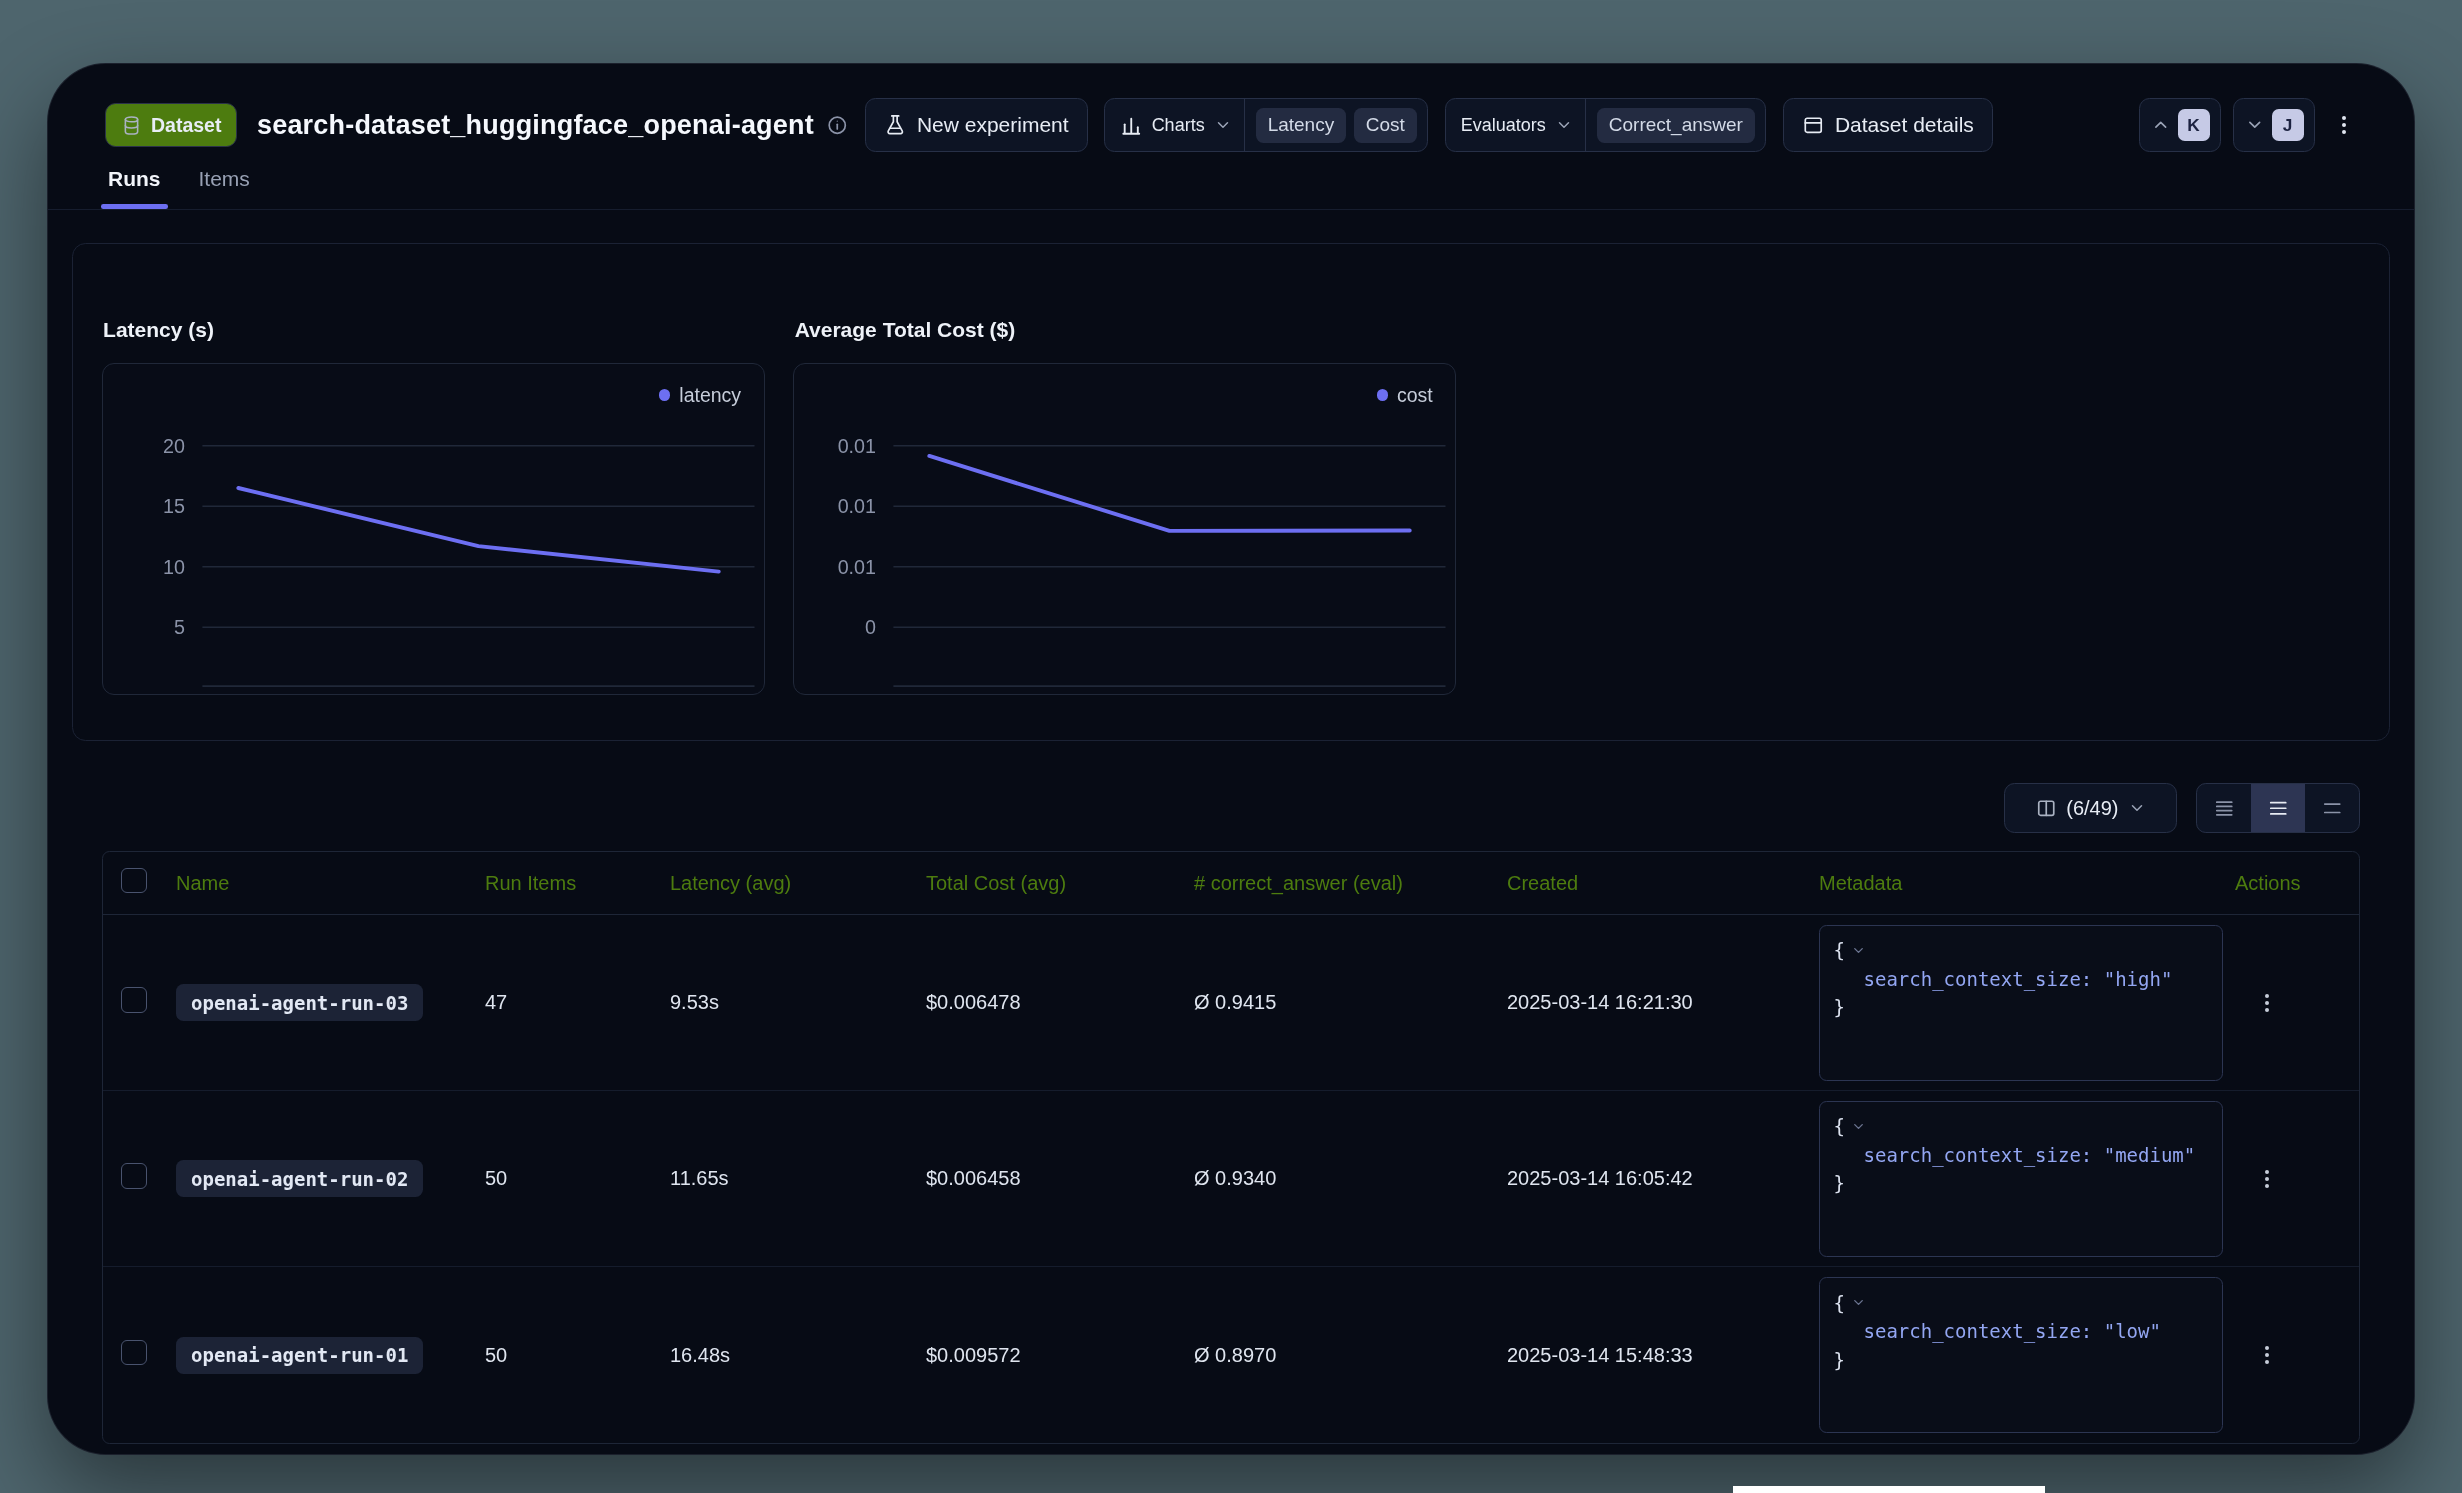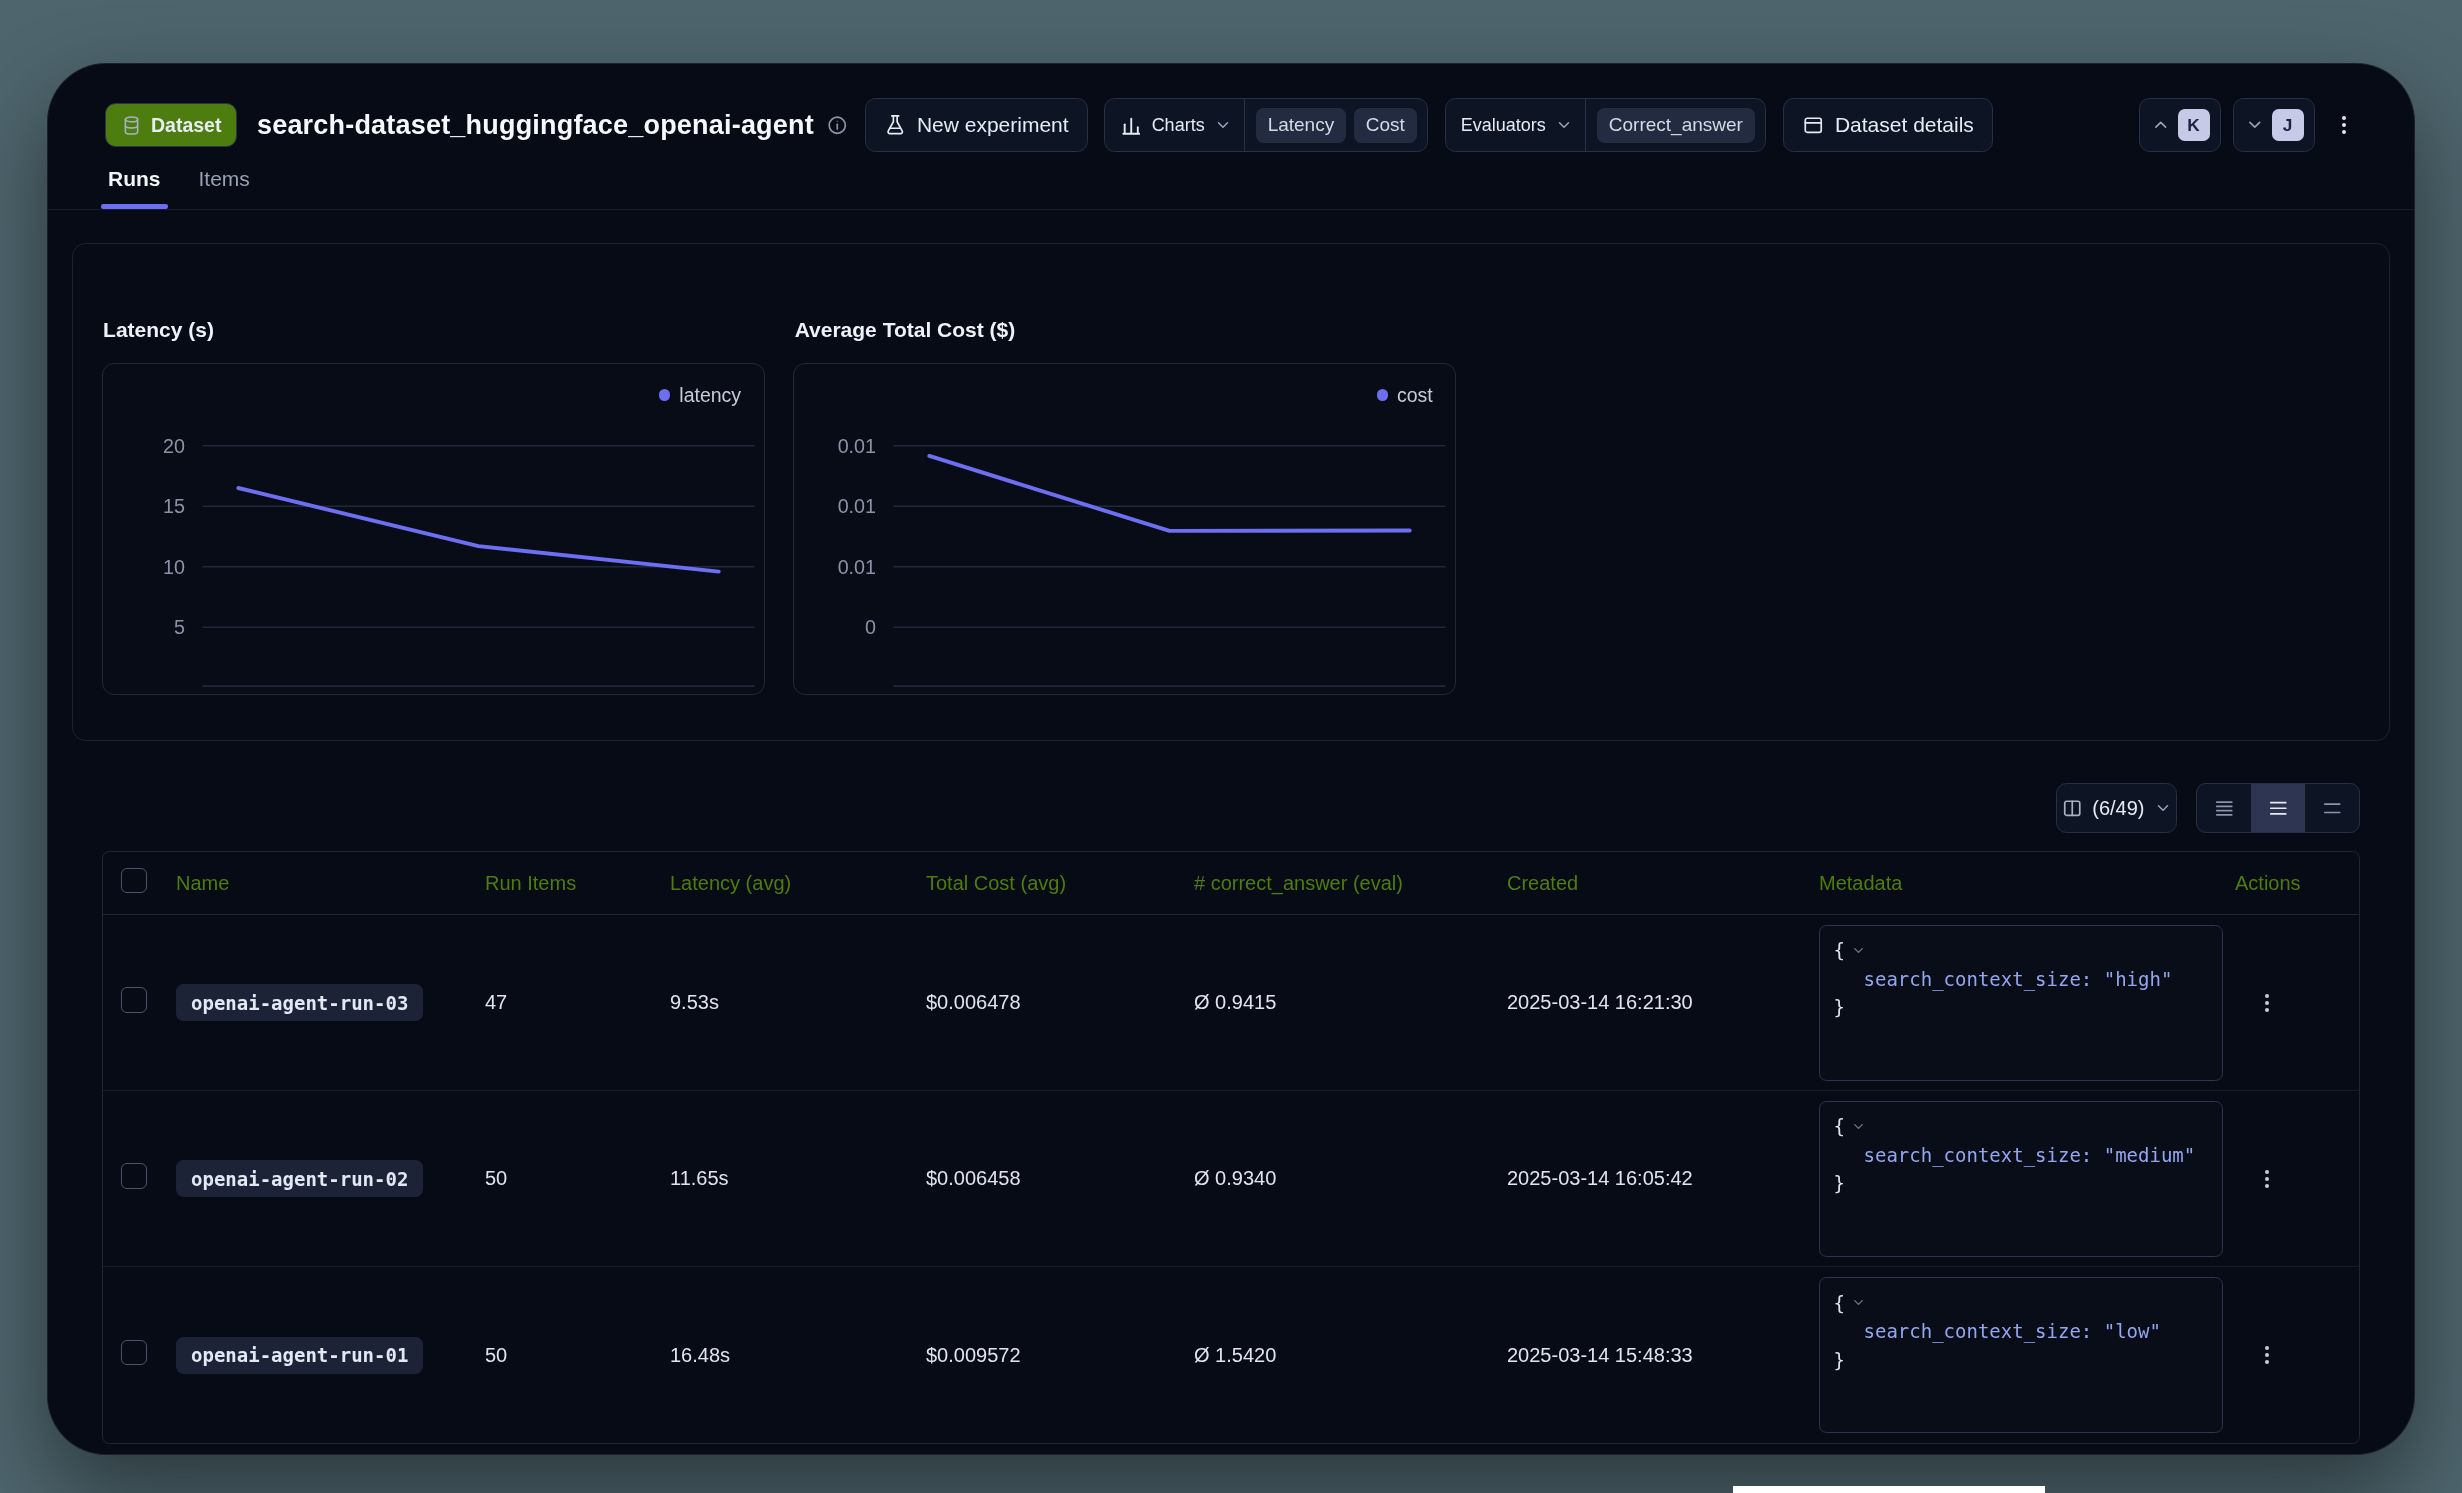--- a/index.html
+++ b/index.html
@@ -84,21 +84,21 @@
   .chart-col { width:663px; }
   .chart-title { font-size:21px; font-weight:700; color:#eef2f8; margin:0 0 21px 1.5px; line-height:25.5px; }
   .chart-card { position:relative; height:332px; border:1.5px solid #202839; border-radius:12px; background:#080c17; }
   .chart-card svg { position:absolute; inset:0; width:100%; height:100%; }
   .legend { position:absolute; top:19.5px; right:22.5px; display:flex; align-items:center; gap:9px;
     font-size:19.5px; color:#c6cdda; }
   .legend-dot { width:11.3px; height:11.3px; border-radius:50%; background:#6d6ff2; }
 
   
   .table-toolbar { display:flex; justify-content:flex-end; align-items:center; gap:19.5px; margin:42px 54px 0; }
-  .btn.sm { height:50px; font-size:20px; padding:0 4px; gap:9px; }
+  .btn.sm { height:50px; font-size:20px; padding:0 30px; gap:9px; }
   .segmented { display:inline-flex; height:50px; border:1.5px solid #273047; border-radius:9.8px; overflow:hidden; background:#0d1424; }
   .segmented button {
     width:54px; height:100%; background:transparent; border:none; cursor:pointer;
     display:inline-flex; align-items:center; justify-content:center; color:#8b93a8;
   }
   .segmented button.active { background:#2d3553; color:#e8ecf4; }
 
   
   .runs-table { margin:18px 54px 0; border:1.5px solid #1e2637; border-radius:7.5px; overflow:hidden; }
   .trow { display:grid; grid-template-columns:73px 309px 185px 256px 268px 313px 312px 416px 1fr; align-items:center; }
@@ -401,21 +401,21 @@
               <circle cx="12" cy="19" r="2"></circle>
             </svg></button></div>
     </div>
 
     <div class="trow tbody-row">
       <div class="cell cb-cell"><span class="checkbox"></span></div>
       <div class="cell"><span class="name-badge">openai-agent-run-01</span></div>
       <div class="cell">50</div>
       <div class="cell">16.48s</div>
       <div class="cell">$0.009572</div>
-      <div class="cell">Ø 1.5420</div>
+      <div class="cell">Ø 0.8970</div>
       <div class="cell">2025-03-14 15:48:33</div>
       <div class="cell">
         <div class="meta-box">
           <div class="meta-line">
               <span>{</span>
               <span class="meta-chev">
                 <svg width="15" height="15" viewBox="0 0 24 24" fill="none" stroke="currentColor" stroke-width="2.2" stroke-linecap="round" stroke-linejoin="round">
                   <path d="m6 9 6 6 6-6"></path>
                 </svg>
               </span>

